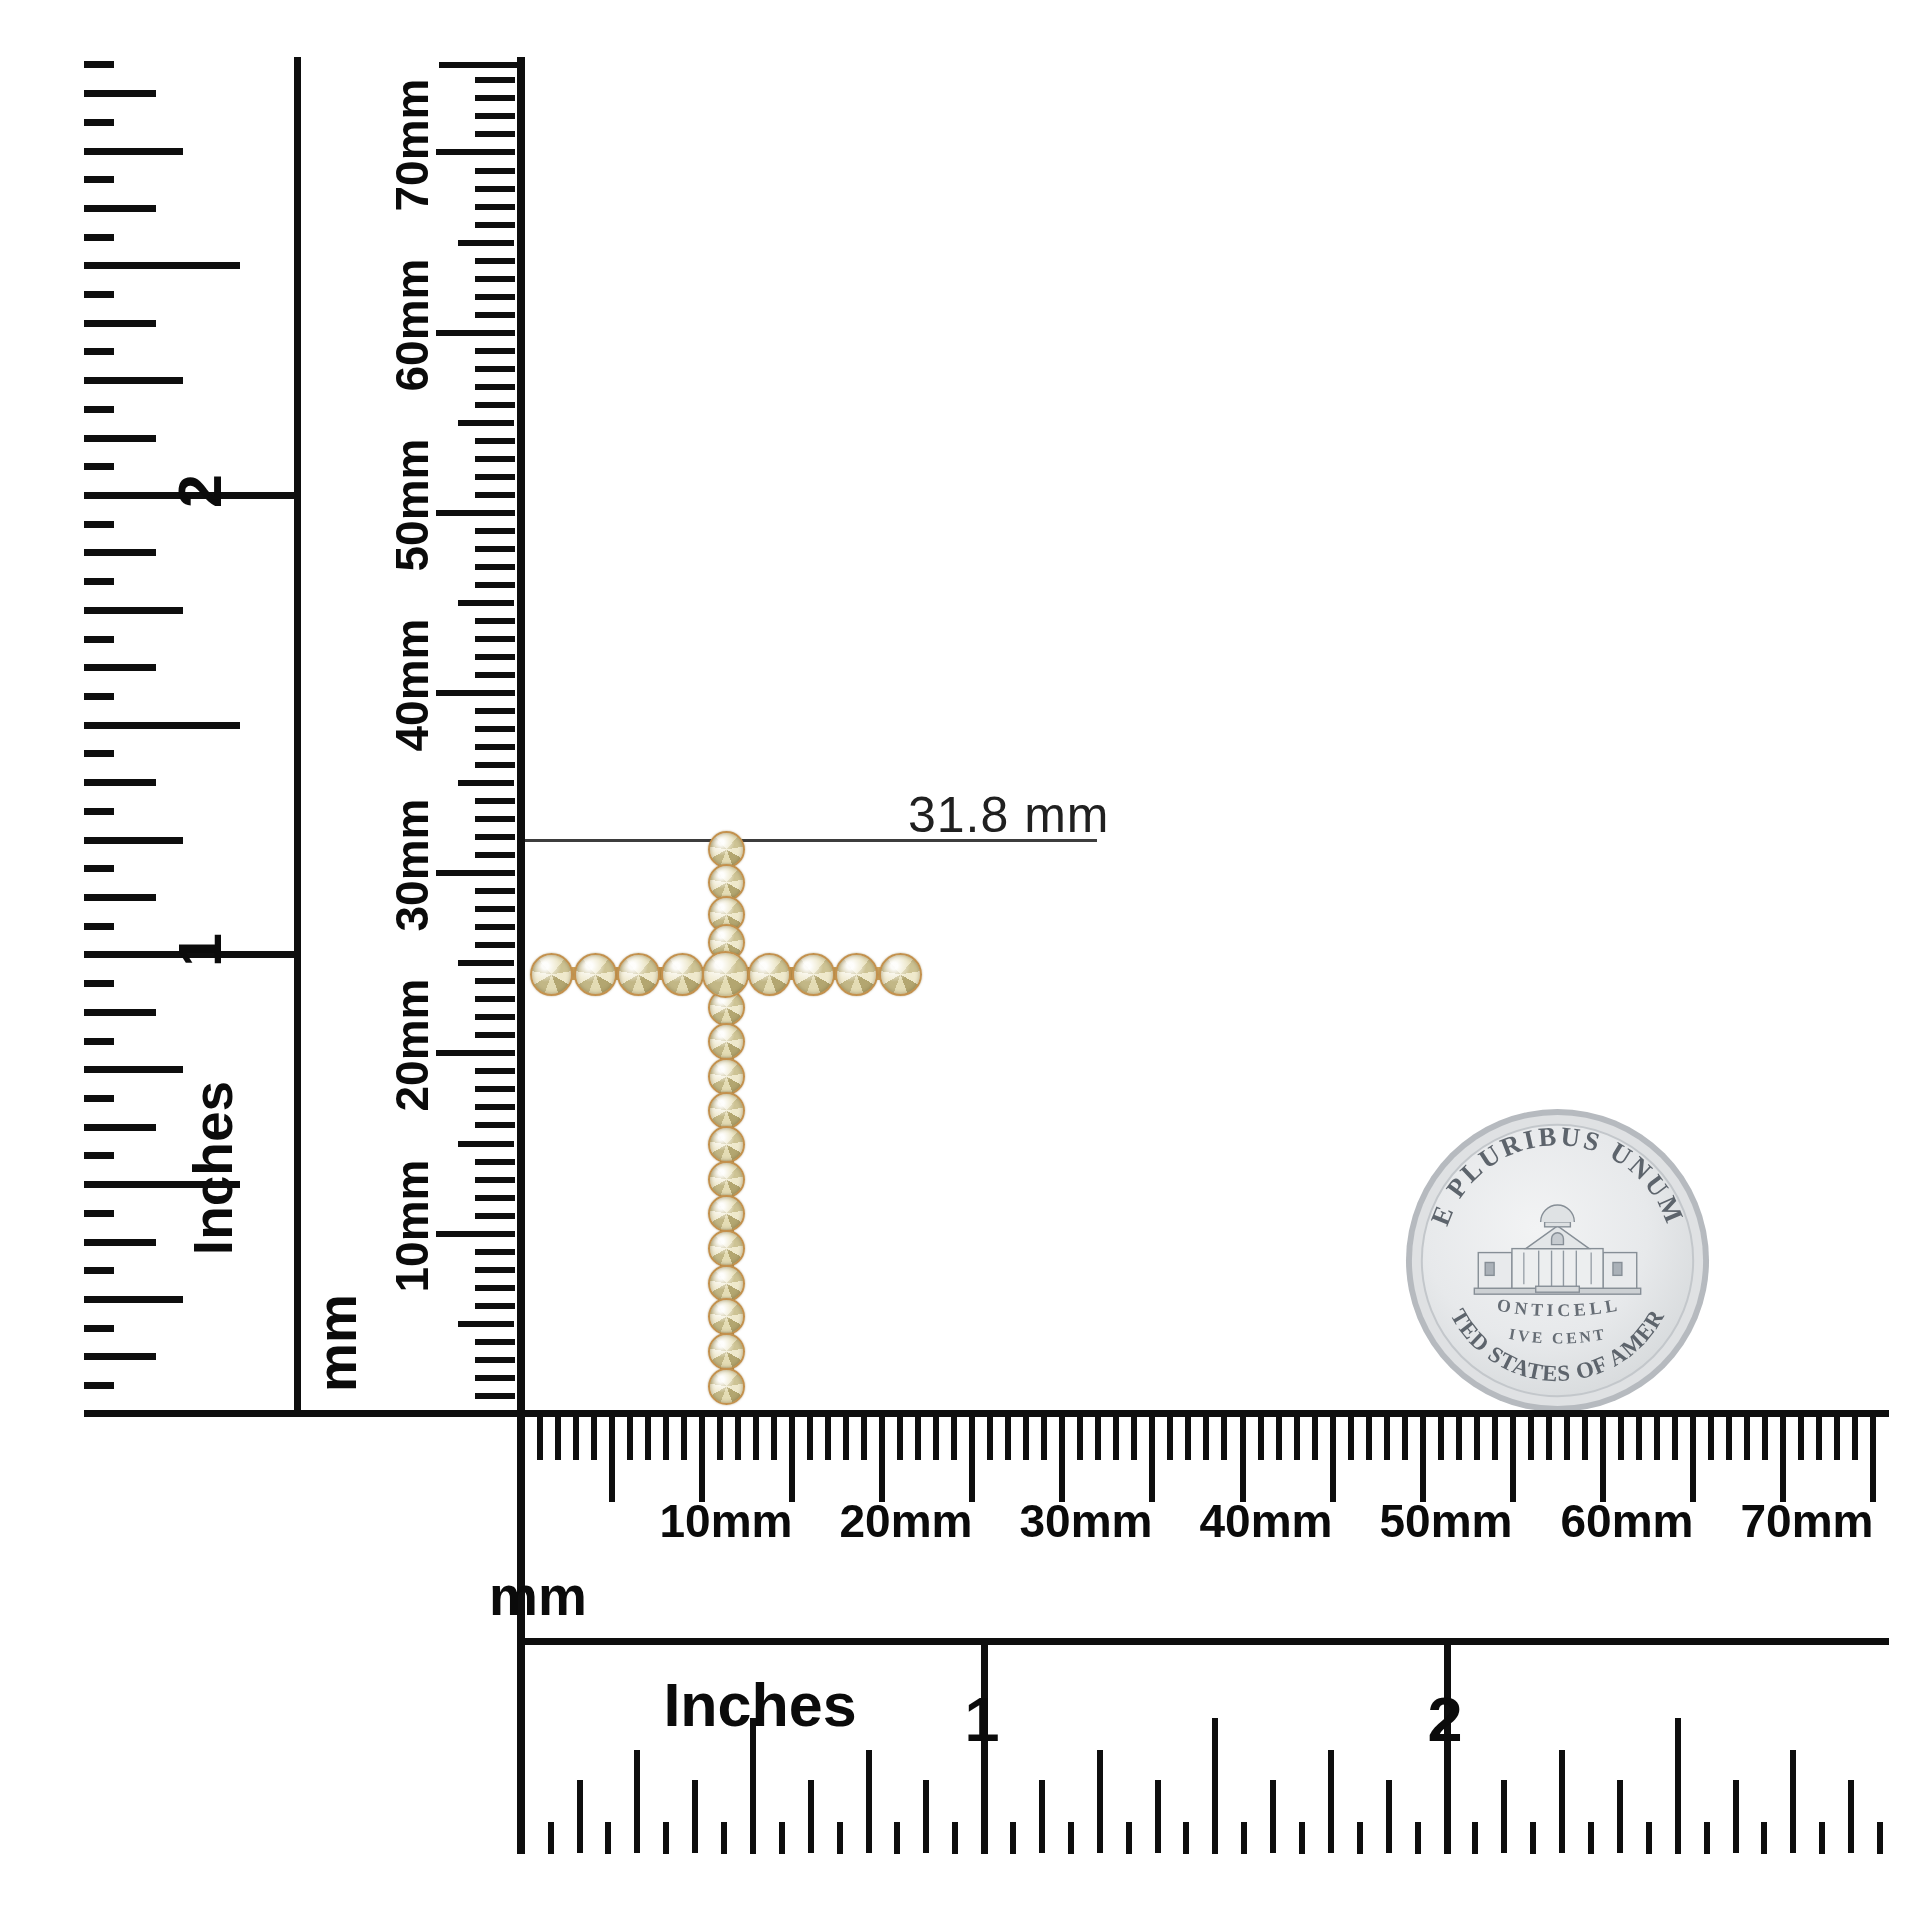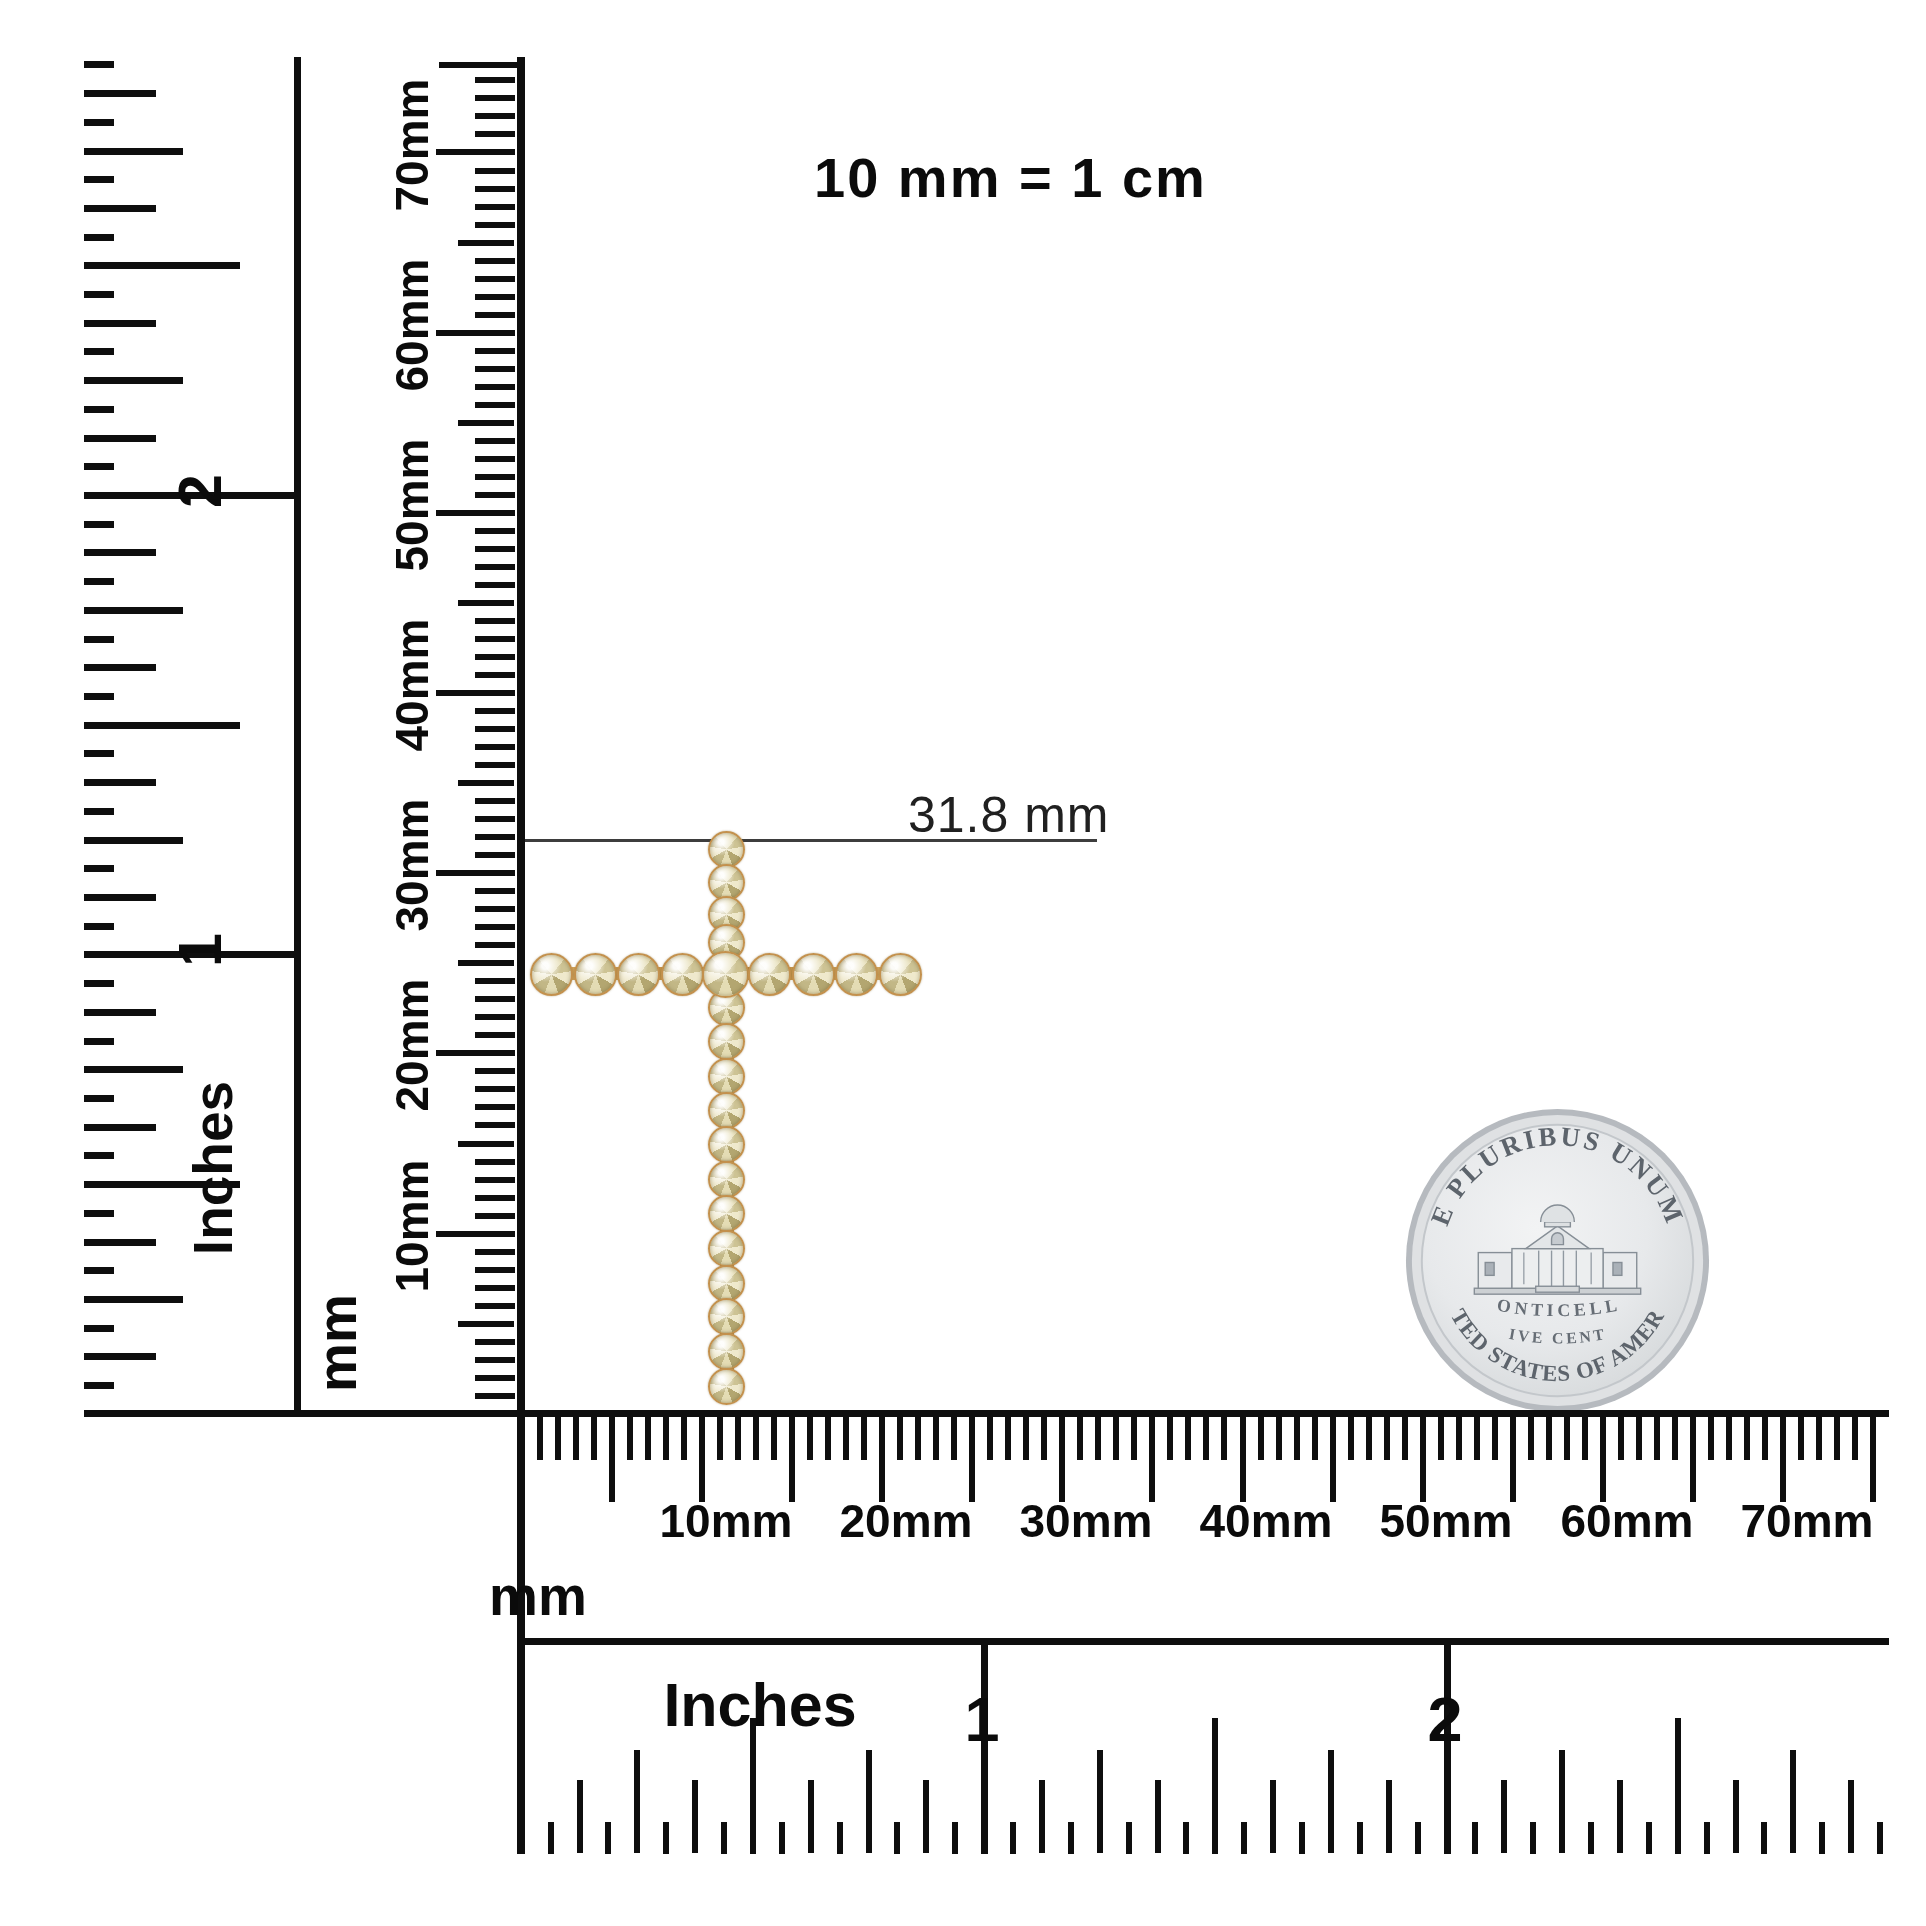--- a/index.html
+++ b/index.html
@@ -22,21 +22,20 @@
        radial-gradient(circle at 34% 28%, rgba(255,255,255,.95) 0 9%, rgba(255,255,255,0) 42%),
        conic-gradient(#e9e2bf 0 40deg,#cdc394 0 80deg,#efe9cc 0 120deg,#b3a670 0 160deg,
                       #e4dcb4 0 200deg,#c2b786 0 240deg,#f0ead0 0 280deg,#bdb17c 0 320deg,#e9e2bf 0);
      box-shadow:0 0 2px rgba(120,100,40,.55), inset 0 0 4px rgba(90,75,30,.45);}
 </style>
 </head>
 <body>
 
 <div id="canvas">
 
-  <div class="scale-note">10 mm = 1 cm</div>
 
   <div>
     <div class="edge" style="left:294px;top:57px;width:7px;height:1356px;"></div>
     <div class="rlabel rot" style="left:213px;top:1168px;font-size:55px;font-weight:600;">Inches</div>
     <div id="leftInchTicks">
         <div style="position: absolute; background: rgb(14, 14, 14); left: 84px; top: 61px; width: 30px; height: 7px;"></div>
         <div style="position: absolute; background: rgb(14, 14, 14); left: 84px; top: 90px; width: 72px; height: 7px;"></div>
         <div style="position: absolute; background: rgb(14, 14, 14); left: 84px; top: 119px; width: 30px; height: 7px;"></div>
         <div style="position: absolute; background: rgb(14, 14, 14); left: 84px; top: 148px; width: 99px; height: 7px;"></div>
         <div style="position: absolute; background: rgb(14, 14, 14); left: 84px; top: 176px; width: 30px; height: 7px;"></div>

